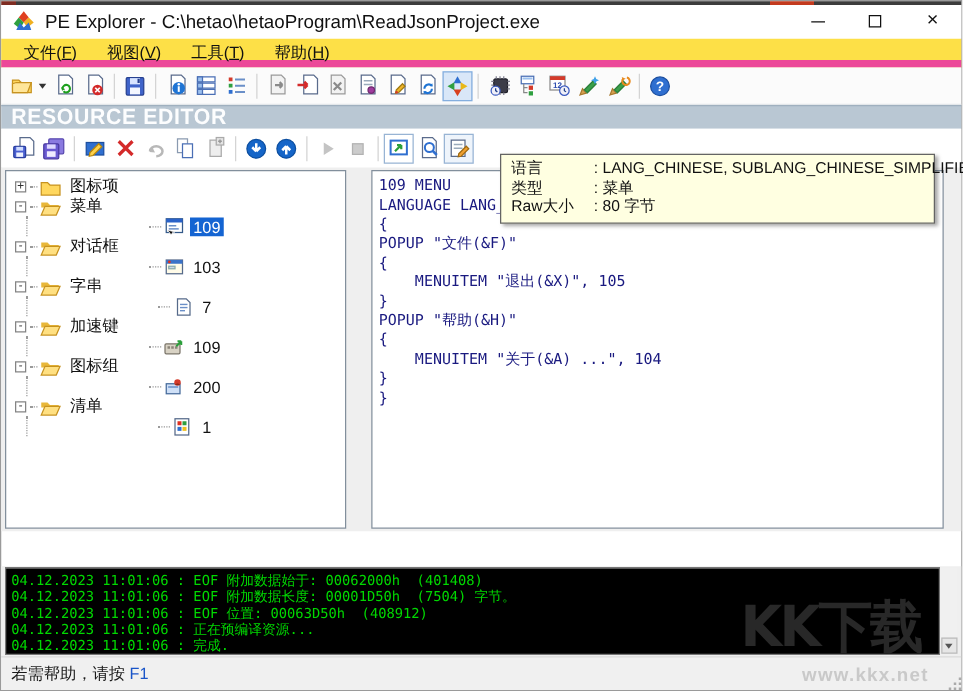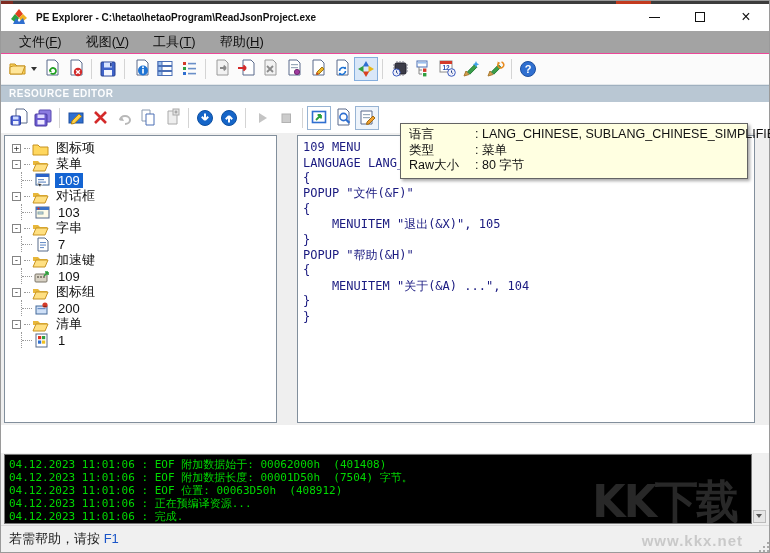--- a/index.html
+++ b/index.html
@@ -7,63 +7,63 @@
               font-family:"Liberation Sans", sans-serif; }
   .window { position:relative; width:770px; height:553px; border:1px solid #9a9a9a;
             background:#fff; display:flex; flex-direction:column; }
 
   
   .artifact { height:3px; background:linear-gradient(90deg,#7e2c22 0 12px,#3c3c3c 12px 615px,#c33a1e 615px 650px,#3c3c3c 650px 100%); }
 
   
   .titlebar { height:27px; background:#fff; display:flex; align-items:center; }
   .app-icon { width:18px; height:18px; margin:0 8px 0 9px; position:relative; }
-  .title-text { font-size:10px; color:#111;font-weight:bold; }
+  .title-text { font-size:15px; color:#111; }
   .win-controls { margin-left:auto; display:flex; height:27px; }
   .wc { width:46px; display:flex; align-items:center; justify-content:center; color:#111; font-size:14px; }
   .wc .mini { width:11px; height:1px; background:#111; display:block; }
   .wc .maxi { width:10px; height:10px; border:1px solid #111; display:block; }
   .wc .clos { font-size:16px; line-height:10px; }
 
   
-  .menubar { height:23px; display:flex; align-items:flex-start; background:#a3a3a3; padding-left:6px; border-bottom:1px solid #ec4899; }
+  .menubar { height:23px; display:flex; align-items:flex-start; background:#fde047; padding-left:6px; border-bottom:6px solid #ec4899; }
   .menu-item { font-size:13px; color:#111; padding:2px 12px; }
   .menu-item u { text-decoration:underline; }
 
   
   .toolbar { height:33px; background:#fbfbfb; display:flex; align-items:center; padding-left:4px; border-bottom:1px solid #e3e7ea; }
   .tb { width:24px; height:24px; display:flex; align-items:center; justify-content:center; border:1px solid transparent; }
   .tb.active { background:#d9e7f8; border:1px solid #84aede; }
   .tb.toggled { border:1px solid #98b4d4; background:#fff; }
   .tb.pressed { border:1px solid #98b4d4; background:#eef4fb; }
   .tb-caret { width:10px; height:24px; display:flex; align-items:center; justify-content:center; }
   .caret-shape { width:0; height:0; border-left:3.5px solid transparent; border-right:3.5px solid transparent; border-top:4px solid #333; }
   .tsep { width:1px; height:20px; background:#d4d4d4; margin:0 4px; }
 
   
   .rcaption { height:19px; background:#b9c7d3; border-top:1px solid #9fb0bf; display:flex; align-items:center; }
-  .rcaption span { color:#fcfdfe; font-size:10px; font-weight:bold; letter-spacing:.5px; padding-left:8px; transform:scaleY(1.05); }
+  .rcaption span { color:#fcfdfe; font-size:17px; font-weight:bold; letter-spacing:.5px; padding-left:8px; transform:scaleY(1.05); }
 
   .rtoolbar { height:33px; background:#fff; display:flex; align-items:center; padding-left:6px; }
 
   
   .content { height:313px; display:flex; background:#efefef; padding:2px 14px 2px 3px; gap:4px; }
   .panel { background:#fff; border:1px solid #828f9c; height:100%; }
   .tree-panel { width:273px; overflow:hidden; padding:4px 0 0 4px; }
   .code-panel { flex:1; overflow:hidden; padding:4px 0 0 5px;margin-left:16px; }
 
   
   .trow { display:flex; align-items:center; height:16px; font-size:13px; color:#111; white-space:nowrap; }
   .texp { width:9px; height:9px; border:1px solid #848484; background:#fff; font-size:9px; line-height:7px; text-align:center; color:#333; margin-left:3px; margin-right:3px; flex:none; font-family:"DejaVu Sans Mono",monospace; }
   .tstub { width:6px; border-top:1px dotted #9a9a9a; margin-right:2px; }
   .ticon { width:17px; height:15px; flex:none; margin-right:4px; }
   .tlabel { padding:0 3px; }
   .tlabel.sel { background:#1464d2; color:#fff; }
   .tchild { margin-left:12px; border-left:1px dotted #9a9a9a; }
-  .tchild .trow { height:16px; }
+  .tchild .trow { height:16px;justify-content:center; }
   .tchild .tstub { width:10px; }
 
   
   .cl { font-family:"DejaVu Sans Mono",monospace; font-size:12px; line-height:15.4px; color:#1a1a80; white-space:pre; }
 
   
   .tooltip { position:absolute; left:400px; top:123px; width:348px; background:#ffffe1; border:1px solid #646464; box-shadow:2px 2px 3px rgba(0,0,0,.35); padding:3px 8px 4px 8px; z-index:50; }
   .ttrow { font-size:12.5px; color:#111; line-height:15.5px; white-space:nowrap; }
   .ttl { display:inline-block; width:66px; }
 

